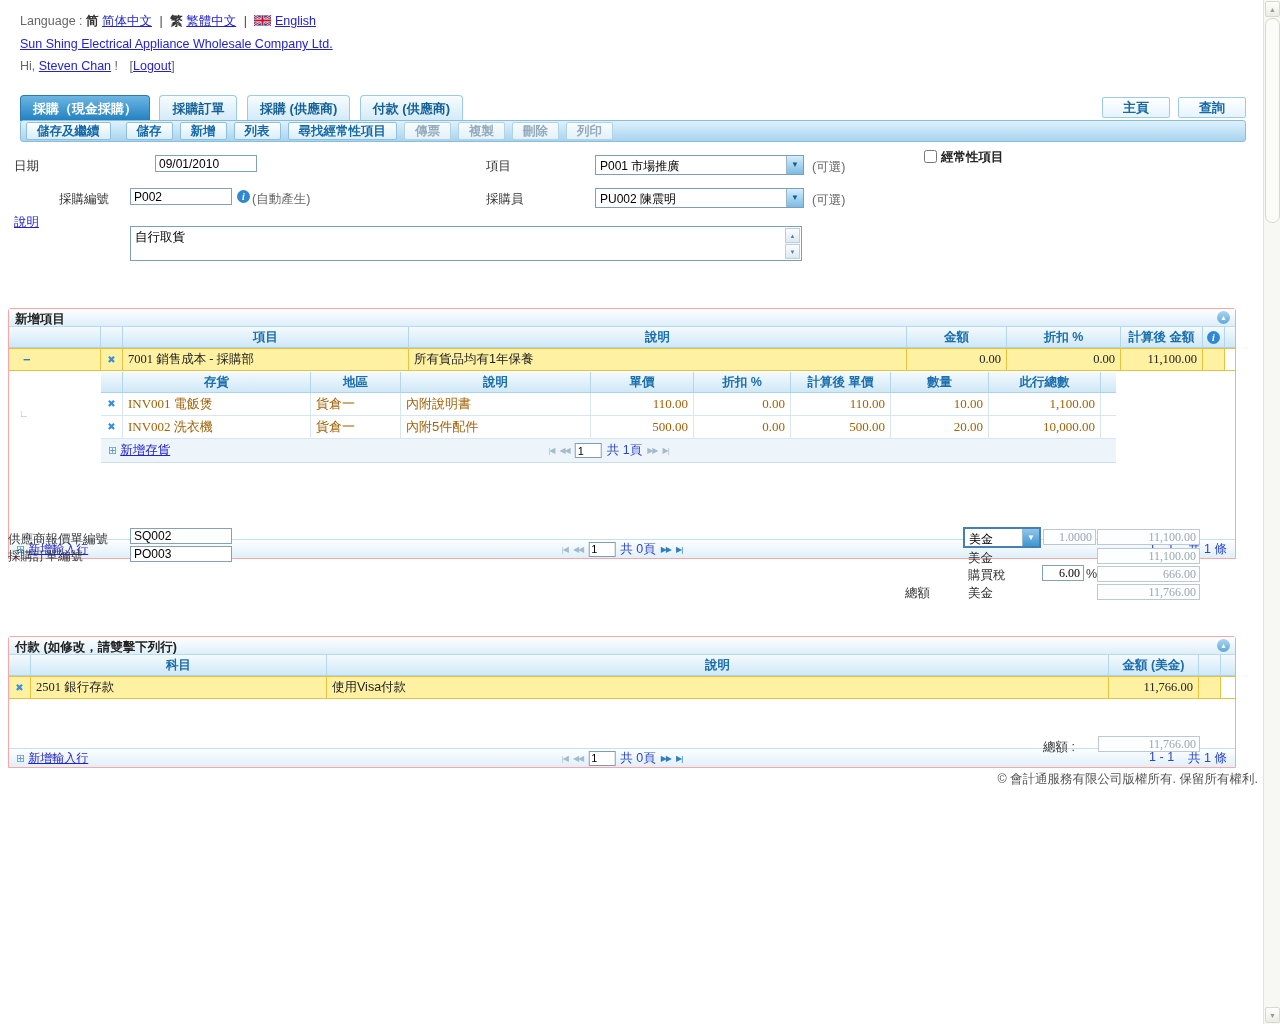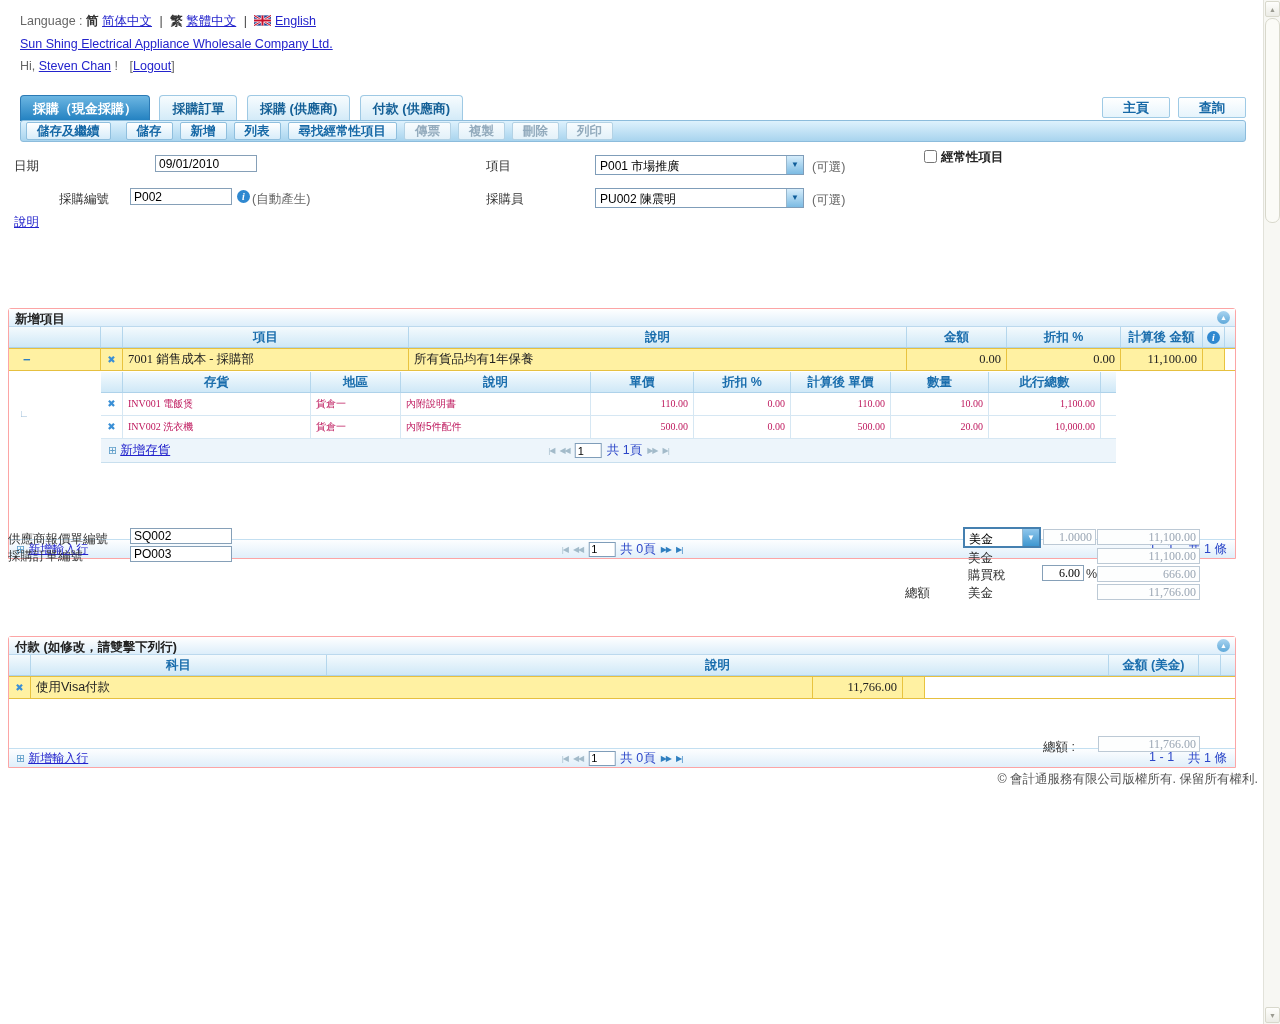--- a/index.html
+++ b/index.html
@@ -57,21 +57,21 @@
 
   
   .cols { display:flex; height:21px; background:linear-gradient(#f4fafd,#cfe8f7); border-bottom:1px solid #aed2ea; }
   .col  { border-right:1px solid #b4d6ec; color:#1b6ead; font-weight:bold; font-size:12.5px;
           text-align:center; line-height:20px; overflow:hidden; white-space:nowrap; }
   .col:last-child { border-right:none; }
   .yrow { display:flex; height:23px; background:#fff1a2; border-top:1px solid #e6c040; border-bottom:1px solid #e6c040; }
   .ycell { border-right:1px solid #e8c33f; font-size:12.5px; color:#222; line-height:21px; padding:0 5px;
            overflow:hidden; white-space:nowrap; }
   .wrow { display:flex; height:23px; background:#fff; border-bottom:1px solid #d6e7f3; }
-  .wcell { border-right:1px solid #d6e7f3; font-size:10px; color:#be185d; line-height:22px; padding:0 5px;
+  .wcell { border-right:1px solid #d6e7f3; font-size:13px; color:#a16207; line-height:22px; padding:0 5px;
            overflow:hidden; white-space:nowrap; }
   .num { font-family:"Liberation Serif","DejaVu Serif",serif; text-align:right; }
   .xic { color:#3a8fd6; font-weight:bold; font-size:10px; text-align:center; line-height:21px; cursor:pointer; }
 
   
   .pager { display:flex; align-items:center; gap:5px; }
   .pgi { font-size:8px; letter-spacing:-1px; cursor:pointer; }
   .pgi.off { color:#a3bbca; } .pgi.on { color:#2f7fc0; }
   .pg-input { width:27px; height:15px; border:1px solid #7f9db9; font:11px "Liberation Sans",sans-serif; padding:0 2px; }
   .pg-total { color:#2b46c8; font-size:12.5px; white-space:nowrap; }
@@ -173,20 +173,27 @@
   <span class="abs infoic" style="left:237px; top:190px;">i</span>
   <span class="abs grey" style="left:252px; top:191px;">(自動產生)</span>
   <span class="abs" style="left:486px; top:191px;">採購員</span>
   <div class="sel" style="left:595px; top:188px; width:209px;">
     <span class="txt">PU002 陳震明</span>
     <span class="btn">▼</span>
   </div>
   <span class="abs grey" style="left:812px; top:192px;">(可選)</span>
 
   <a class="abs link" style="left:14px; top:214px;">說明</a>
+  <div class="textarea" style="left:130px; top:226px; width:672px; height:35px;">
+    <span>自行取貨</span>
+    <span class="ta-scroll">
+      <span class="ta-btn">▲</span>
+      <span class="ta-btn">▼</span>
+    </span>
+  </div>
 
   <div class="panel" style="left:8px; top:274px; width:1228px; height:251px;">
     <div class="panel-hd">
       <span>新增項目</span>
       <span class="clps">▲</span>
     </div>
 
     <div class="cols">
       <span class="col" style="width:92px;"></span>
       <span class="col" style="width:22px;"></span>
@@ -316,20 +323,21 @@
     <div class="cols">
       <span class="col" style="width:22px;"></span>
       <span class="col" style="width:296px;">科目</span>
       <span class="col" style="width:782px;">說明</span>
       <span class="col" style="width:90px;">金額 (美金)</span>
       <span class="col" style="width:22px;"></span>
       <span class="col" style="flex:1; border-right:none;"></span>
     </div>
     <div class="yrow">
       <span class="ycell xic" style="width:22px;">✖</span>
+      <span class="ycell num" style="width:296px; text-align:left;">2501 銀行存款</span>
       <span class="ycell" style="width:782px;">使用Visa付款</span>
       <span class="ycell num" style="width:90px;">11,766.00</span>
       <span class="ycell" style="width:22px;"></span>
       <span style="flex:1; background:#fff;"></span>
     </div>
     <div class="panel-ft">
       <span class="addlink">
         <span class="addic">⊞</span>
         <a class="link">新增輸入行</a>
       </span>

